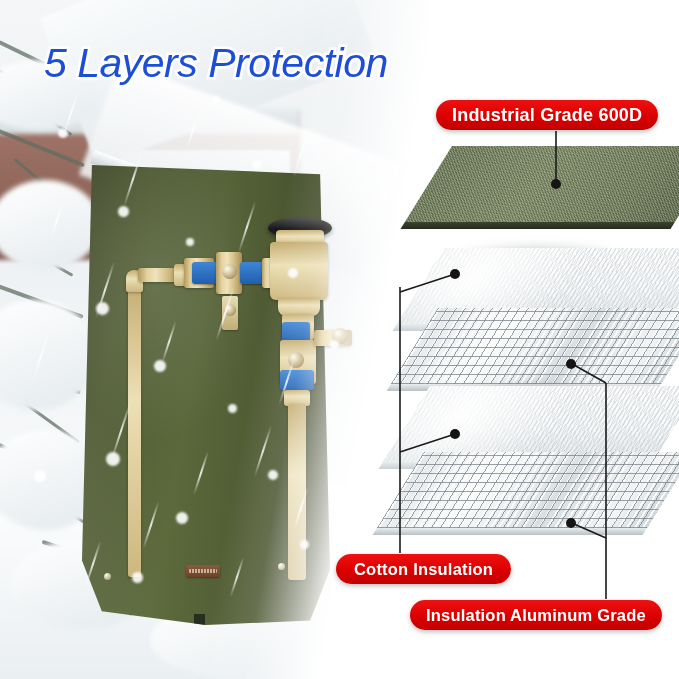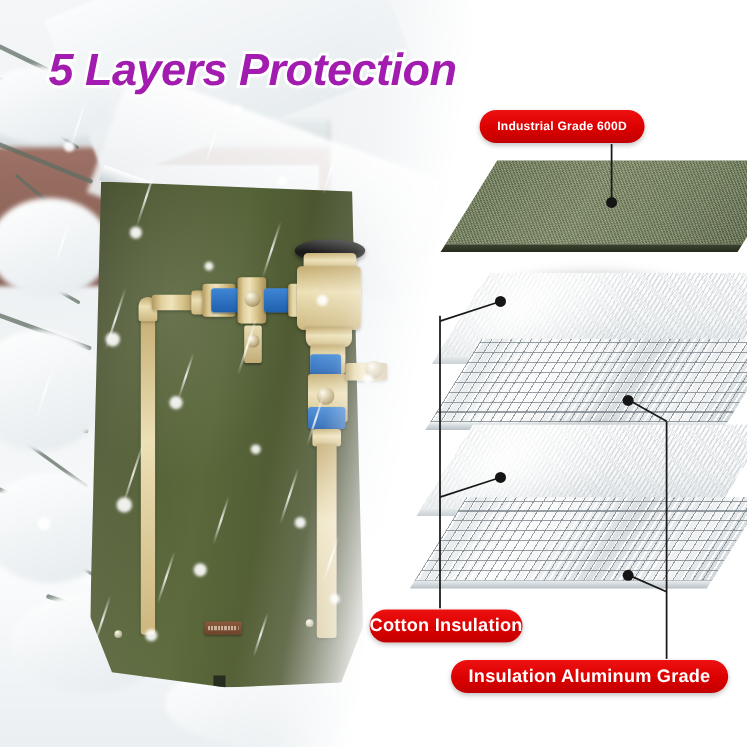--- a/index.html
+++ b/index.html
@@ -110,29 +110,29 @@
 
   .shadowband{position:absolute;width:250px;height:34px;left:10px;
      background:radial-gradient(ellipse 50% 60% at 50% 50%,rgba(90,96,100,.42),rgba(255,255,255,0) 72%);
      filter:blur(4px);}
 
   
   .pill{position:absolute;display:flex;align-items:center;justify-content:center;
      background:linear-gradient(180deg,#ee1111 0%,#db0000 55%,#c20000 100%);
      color:#fff;border-radius:999px;font-weight:bold;letter-spacing:.2px;
      box-shadow:0 2px 5px rgba(0,0,0,.25);white-space:nowrap;}
-  #pill-600d{left:436px;top:100px;height:30px;padding:0 16px;font-size:11px;}
-  #pill-cotton{left:336px;top:554px;height:30px;padding:0 0;font-size:16.5px;}
+  #pill-600d{left:436px;top:100px;height:30px;padding:0 16px;font-size:18px;}
+  #pill-cotton{left:336px;top:554px;height:30px;padding:0 18px;font-size:16.5px;}
   #pill-foil{left:410px;top:600px;height:30px;padding:0 16px;font-size:16.5px;}
   .leader{position:absolute;stroke:#1a1a1a;stroke-width:1.6;fill:none;}
   .dot{fill:#151515;}
 
   
-  #title{position:absolute;left:44px;top:40px;font-size:41px;font-style:italic;font-weight:bold;
-     color:#a21caf;letter-spacing:-.5px;
+  #title{position:absolute;left:44px;top:40px;font-size:41px;font-style:italic;font-weight:normal;
+     color:#1d4ed8;letter-spacing:-.5px;
      -webkit-text-stroke:5px #ffffff;paint-order:stroke fill;
      text-shadow:0 2px 4px rgba(255,255,255,.9);}
 </style>
 </head>
 <body>
 
 <div id="stage">
 
   <div class="photo">
     <div class="sky"></div>

